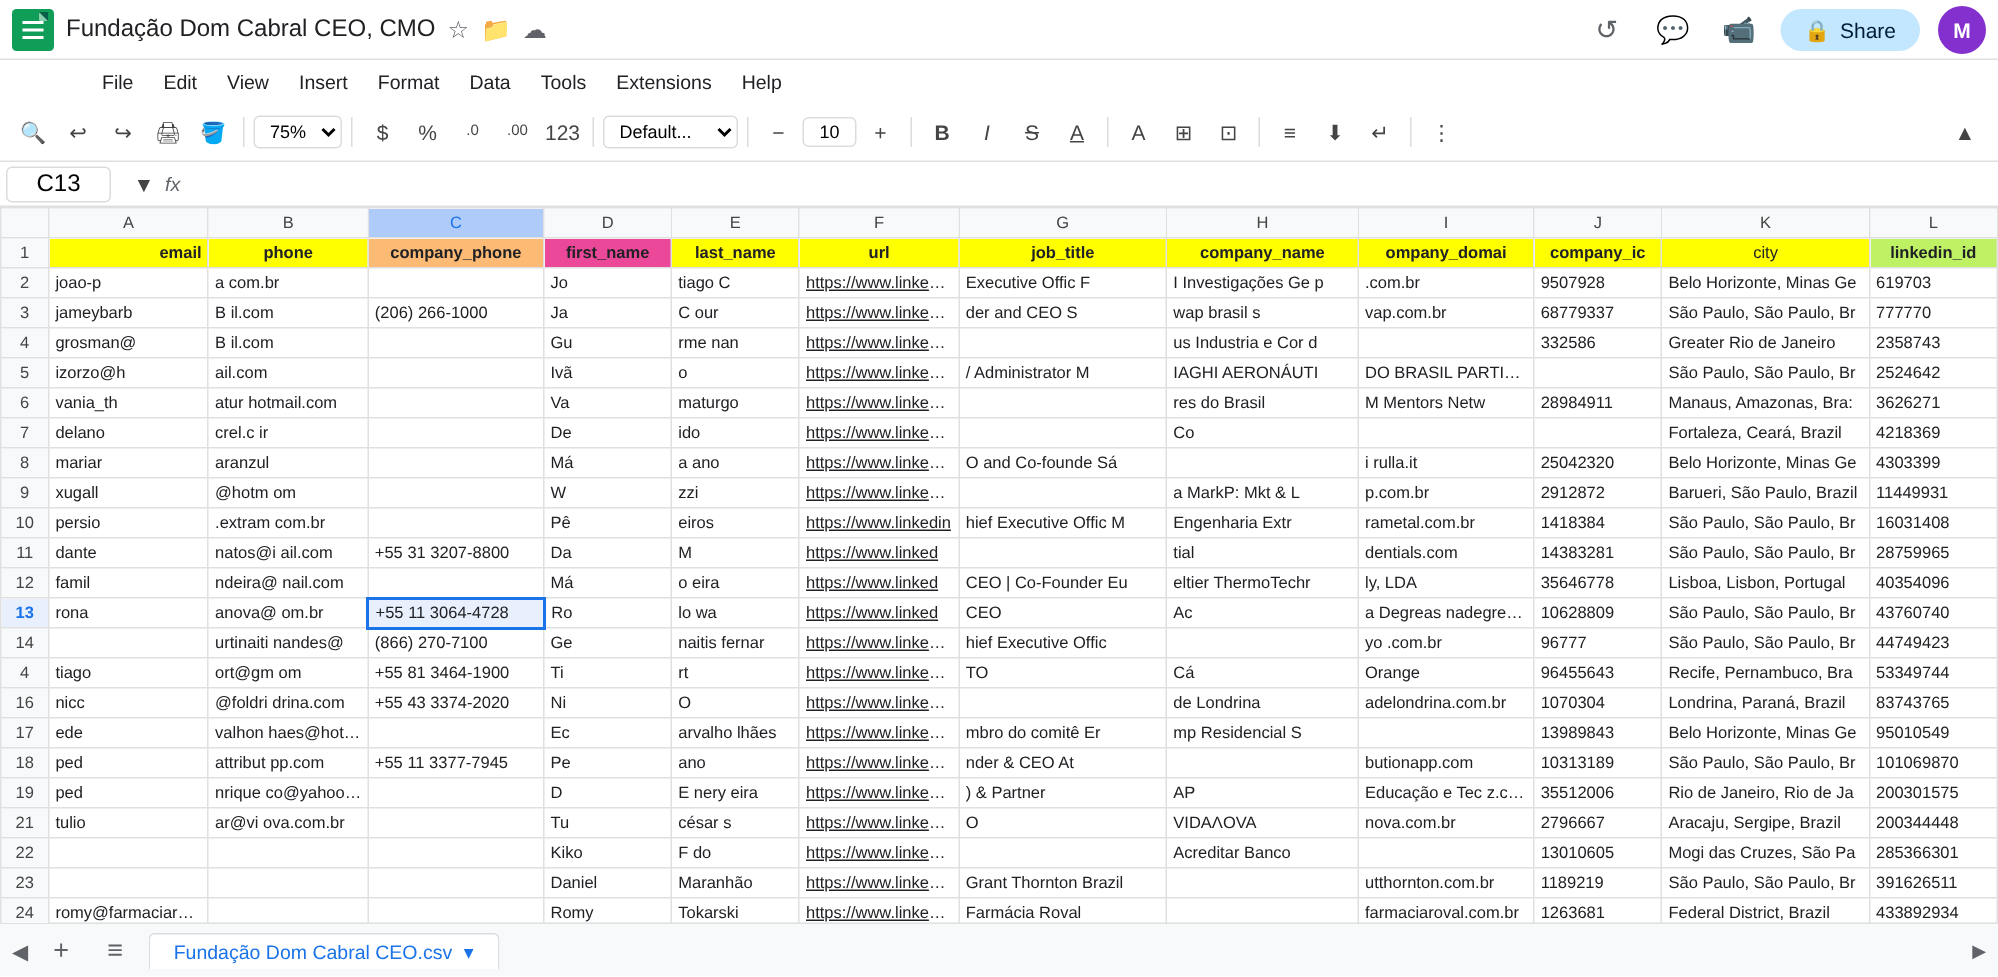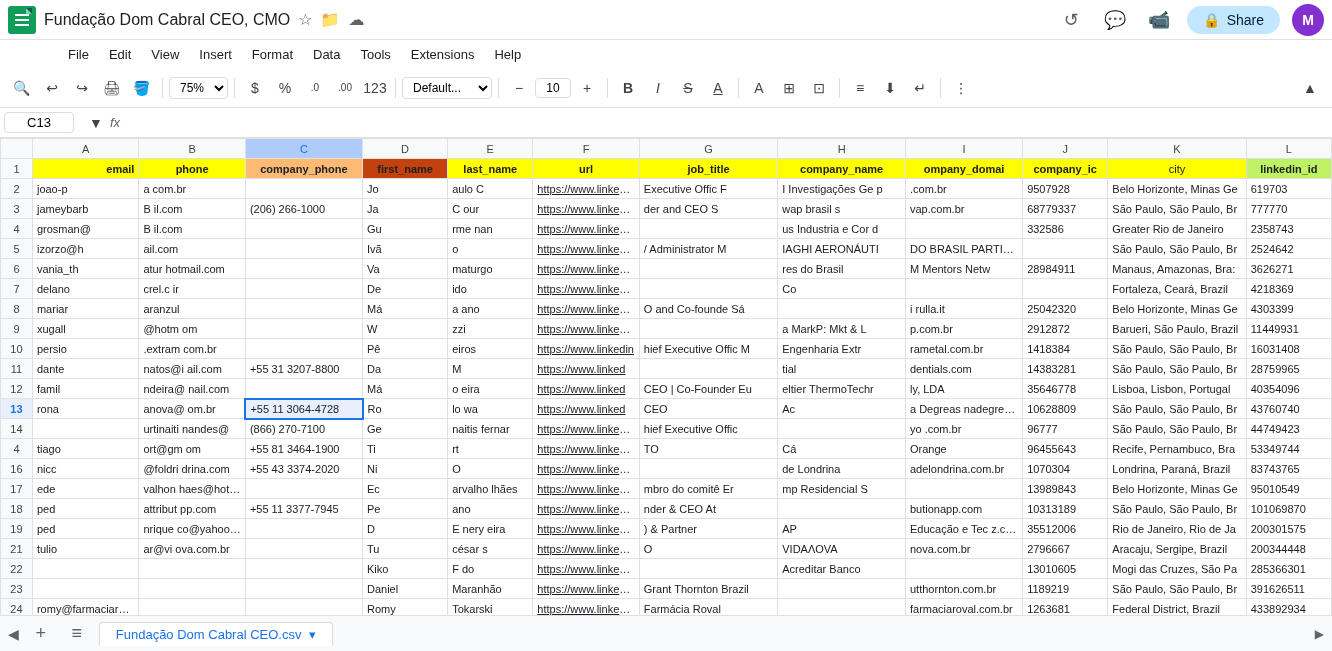--- a/index.html
+++ b/index.html
@@ -27,21 +27,21 @@
     .tb-sep { width: 1px; height: 20px; background: #dadce0; margin: 0 4px; }
     .zoom-select { border: 1px solid #dadce0; border-radius: 4px; padding: 2px 6px; font-size: 12px; background: white; cursor: pointer; }
     .font-size-box { border: 1px solid #dadce0; border-radius: 4px; padding: 2px 4px; font-size: 12px; width: 36px; text-align: center; }
     .font-family-select { border: 1px solid #dadce0; border-radius: 4px; padding: 2px 6px; font-size: 12px; background: white; cursor: pointer; width: 90px; }
     .tb-bold { font-weight: bold; }
     .tb-italic { font-style: italic; }
     .tb-strikethrough { text-decoration: line-through; }
 
     
     .formula-bar { display: flex; align-items: center; height: 30px; border-bottom: 1px solid #e0e0e0; padding: 0 4px; }
-    .cell-ref { width: 70px; border: 1px solid #dadce0; border-radius: 4px; padding: 2px 6px; font-size: 13px; text-align: center; margin-right: 8px; }
+    .cell-ref { width: 70px; border: 1px solid #dadce0; border-radius: 4px; padding: 2px 6px; font-size: 16px; text-align: center; margin-right: 8px; }
     .fx-icon { color: #5f6368; margin-right: 8px; font-size: 13px; font-style: italic; }
     .formula-input { flex: 1; border: none; outline: none; font-size: 13px; }
     table.sheet { border-collapse: collapse; table-layout: fixed; }
     table.sheet th, table.sheet td { border: 1px solid #e0e0e0; font-size: 11px; overflow: hidden; white-space: nowrap; text-overflow: ellipsis; padding: 0 4px; height: 20px; }
     table.sheet th { background: #f8f9fa; text-align: center; font-weight: normal; color: #444; position: sticky; top: 0; z-index: 10; }
     table.sheet td.row-header { background: #f8f9fa; text-align: center; color: #444; position: sticky; left: 0; z-index: 5; font-weight: normal; }
     table.sheet td { color: #202124; }
     table.sheet tr:first-child th { top: 0; }
     .header-row th { background: #f8f9fa; }
     
@@ -183,38 +183,38 @@
           <th>L</th>
         </tr>
       </thead>
       <tbody id="sheet-body">
 
         <tr>
           <td class="row-header">1</td>
           <td style="background:#ffff00;font-weight:bold;text-align:right;">email</td>
           <td style="background:#ffff00;font-weight:bold;text-align:center;">phone</td>
           <td style="background:#fdba74;font-weight:bold;text-align:center;">company_phone</td>
-          <td style="background:#c2410c;font-weight:bold;text-align:center;">first_name</td>
+          <td style="background:#ec4899;font-weight:bold;text-align:center;">first_name</td>
           <td style="background:#ffff00;font-weight:bold;text-align:center;">last_name</td>
           <td style="background:#ffff00;font-weight:bold;text-align:center;">url</td>
           <td style="background:#ffff00;font-weight:bold;text-align:center;">job_title</td>
           <td style="background:#ffff00;font-weight:bold;text-align:center;">company_name</td>
           <td style="background:#ffff00;font-weight:bold;text-align:center;">ompany_domai</td>
           <td style="background:#ffff00;font-weight:bold;text-align:center;">company_ic</td>
           <td style="background:#ffff00;font-weight:normal;text-align:center;">city</td>
           <td style="background:#bef264;font-weight:bold;text-align:center;">linkedin_id</td>
         </tr>
 
         <tr>
           <td class="row-header">2</td>
           <td>joao-p</td>
           <td>a  com.br</td>
           <td></td>
           <td>Jo</td>
-          <td>aulo  C</td>
+          <td>tiago  C</td>
           <td class="link-cell">https://www.linkedin.c</td>
           <td>Executive Offic F</td>
           <td>I Investigações Ge p</td>
           <td>.com.br</td>
           <td>9507928</td>
           <td>Belo Horizonte, Minas Ge</td>
           <td>619703</td>
         </tr>
 
         <tr>

